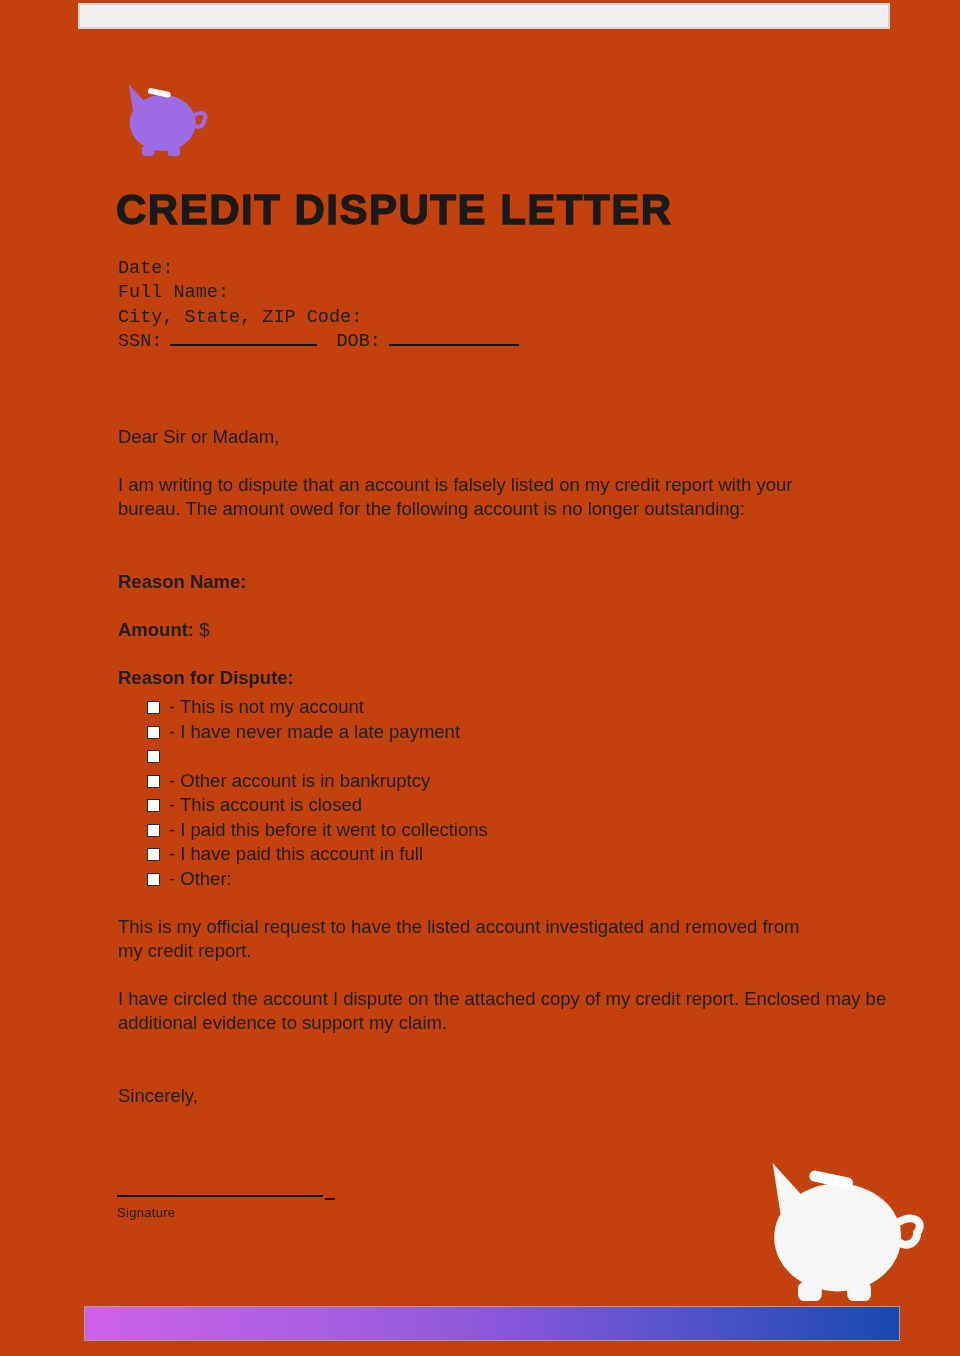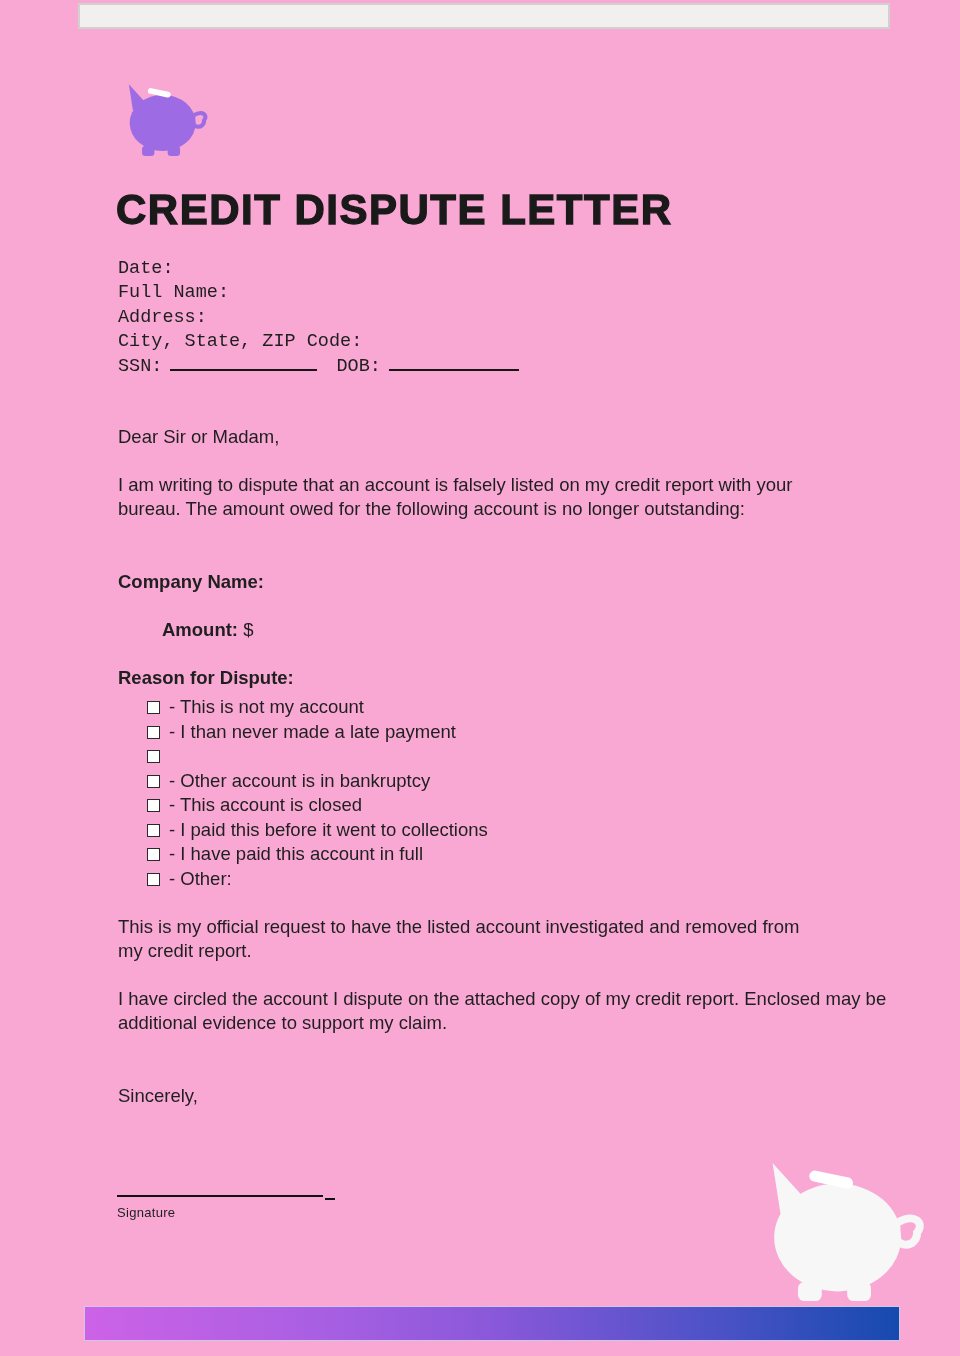--- a/index.html
+++ b/index.html
@@ -1,20 +1,20 @@
 <!DOCTYPE html>
 <html><head>
 <meta charset="utf-8">
 <style>
   * { margin:0; padding:0; box-sizing:border-box; }
   html,body { background:#ffffff; }
   .page {
     position:relative;
     width:960px; height:1356px;
-    background:#f9a8d4;
+    background:#c2410c;
     font-family:"Liberation Sans", sans-serif;
     color:#1f1f1f;
     overflow:hidden;
   }
   .top-bar {
     position:absolute; left:78px; top:3px;
     width:812px; height:26px;
     background:#f1f0ef;
     border:2px solid #d2d1d0;
   }
@@ -44,21 +44,21 @@
     border-bottom:2px solid #161616;
     height:16px;
     vertical-align:baseline;
   }
   .ssn-fill { width:147px; margin-left:8px; }
   .dob-fill { width:130px; margin-left:8px; }
   .dob-label { margin-left:19px; }
   .greeting { position:absolute; left:118px; top:425px; }
   .para1 { position:absolute; left:118px; top:473px; width:700px; }
   .company-line { position:absolute; left:118px; top:570px; font-weight:bold; }
-  .amount-line { position:absolute; left:118px; top:618px;margin-left:44px; }
+  .amount-line { position:absolute; left:118px; top:618px; }
   .amount-line .lbl { font-weight:bold; }
   .reason-head { position:absolute; left:118px; top:666px; font-weight:bold; }
   .reason-list { position:absolute; left:147px; top:695px; }
   .reason-item { line-height:24.5px; white-space:nowrap; }
   .cbx {
     display:inline-block;
     width:13px; height:13px;
     border:1.7px solid #2a2a2a;
     margin-right:9px;
     vertical-align:-1px;
@@ -104,46 +104,45 @@
       <path d="M83 43 C95 36 101 43 96 49 a7 7 0 1 1 -13 -3" stroke="currentColor" stroke-width="5" fill="none" stroke-linecap="round"></path>
       <rect x="28" y="12" width="28" height="7" rx="3.5" fill="#ffffff" transform="rotate(12 42 15)"></rect>
     </svg>
   </div>
 
   <div class="title">CREDIT DISPUTE LETTER</div>
 
   <div class="info-block body-text">
     <div>Date:</div>
     <div>Full Name:</div>
-    <div>Address:</div>
     <div>City, State, ZIP Code:</div>
     <div>
       <span>SSN:</span><span class="fill-line ssn-fill"></span><span class="dob-label">DOB:</span><span class="fill-line dob-fill"></span>
     </div>
   </div>
 
   <div class="greeting body-text">Dear Sir or Madam,</div>
 
   <div class="para1 body-text">I am writing to dispute that an account is falsely listed on my credit report with your bureau. The amount owed for the following account is no longer outstanding:</div>
 
-  <div class="company-line body-text">Company Name:</div>
+  <div class="company-line body-text">Reason Name:</div>
 
   <div class="amount-line body-text">
     <span class="lbl">Amount:</span>
     <span>$</span>
   </div>
 
   <div class="reason-head body-text">Reason for Dispute:</div>
 
   <div class="reason-list body-text">
     <div class="reason-item">
       <span class="cbx"></span><span>- This is not my account</span>
     </div>
   <div class="reason-item">
-      <span class="cbx"></span><span>- I than never made a late payment</span>
+      <span class="cbx"></span><span>- I have never made a late payment</span>
     </div>
       <div class="reason-item">
       <span class="cbx"></span>
     </div>
       <div class="reason-item">
       <span class="cbx"></span><span>- Other account is in bankruptcy</span>
     </div>
       <div class="reason-item">
       <span class="cbx"></span><span>- This account is closed</span>
     </div>

